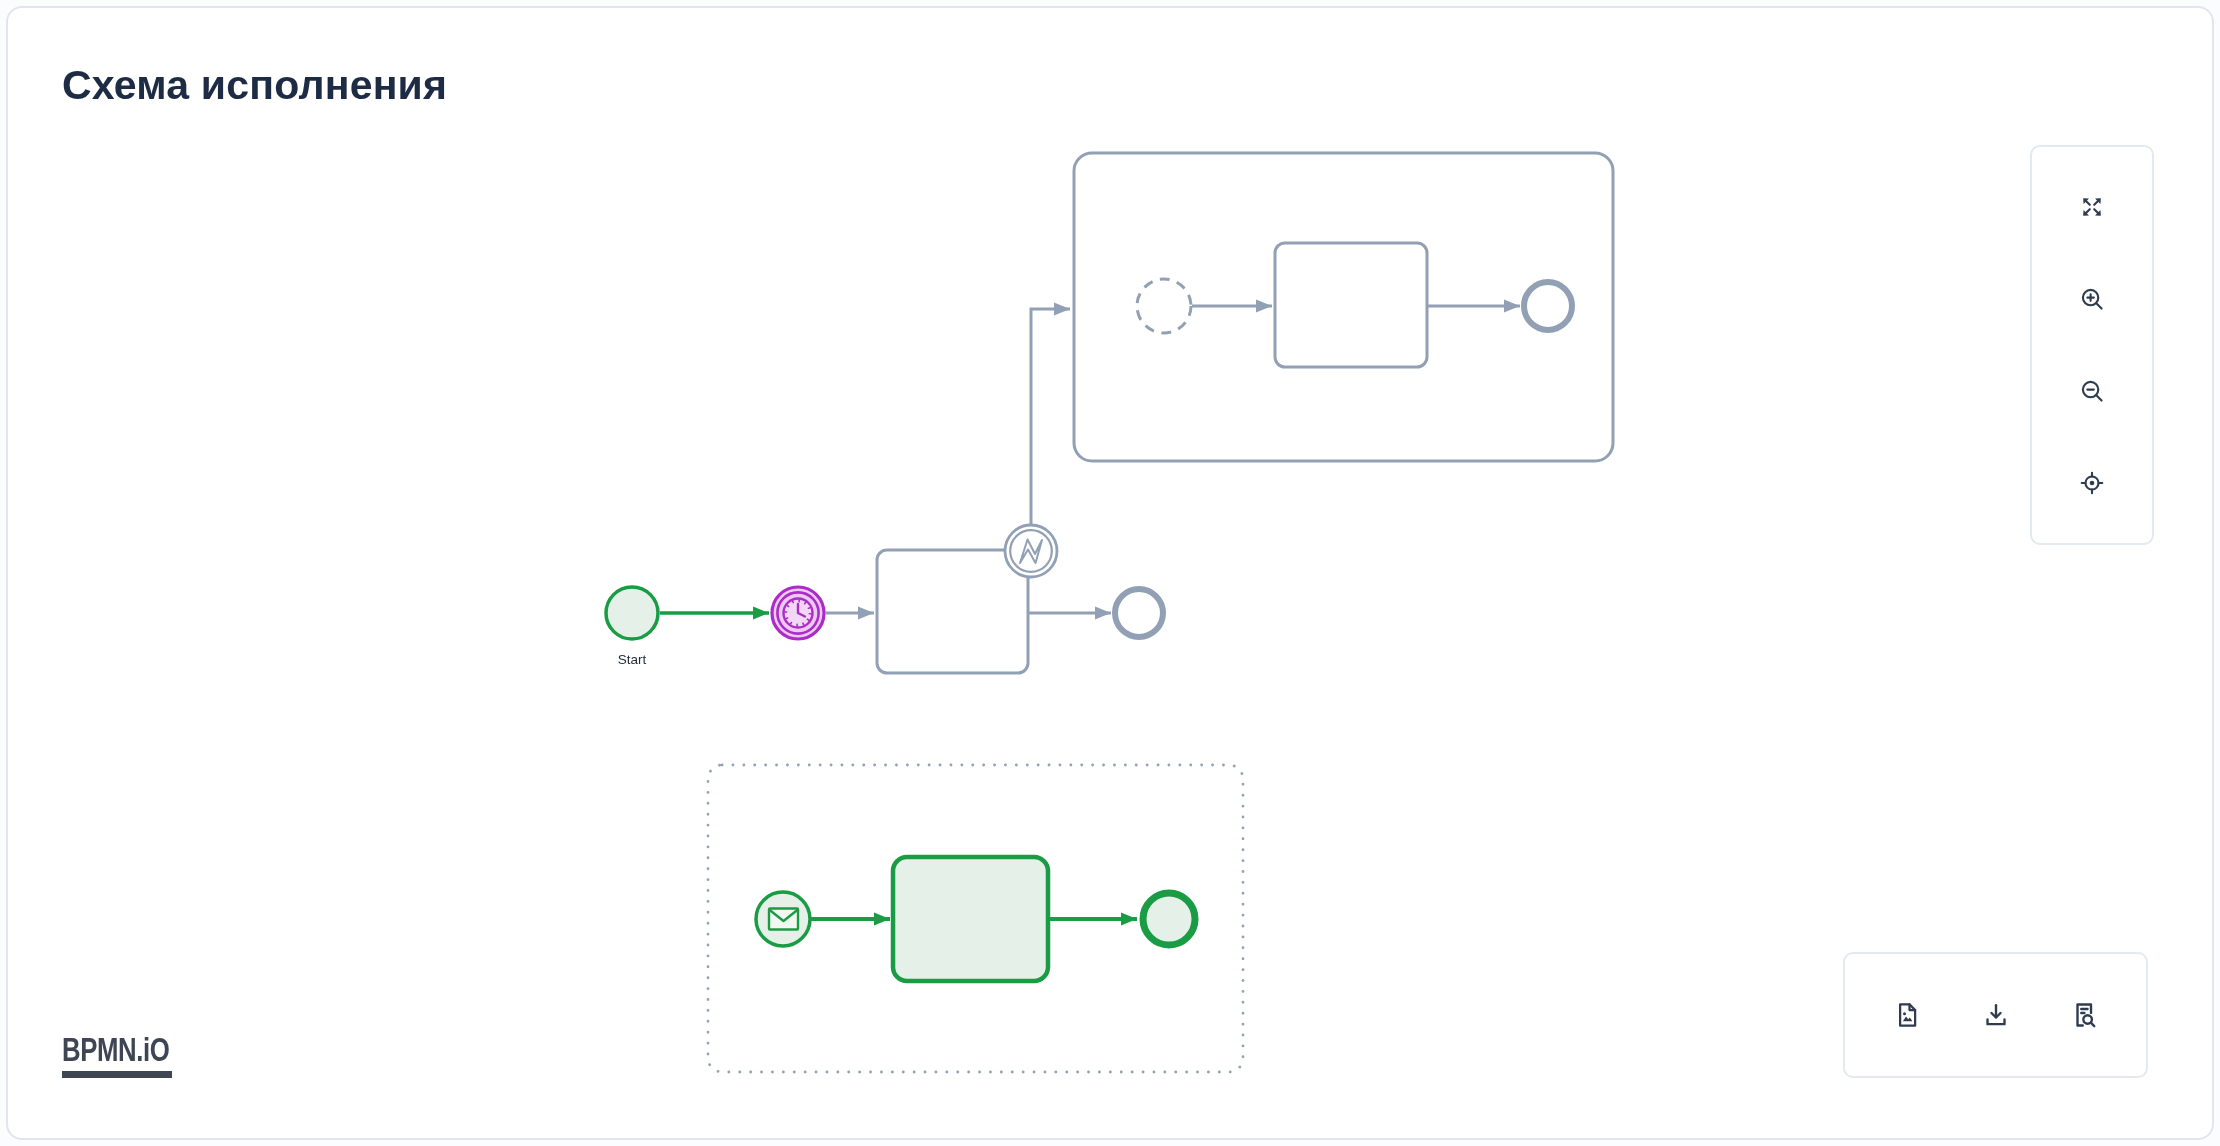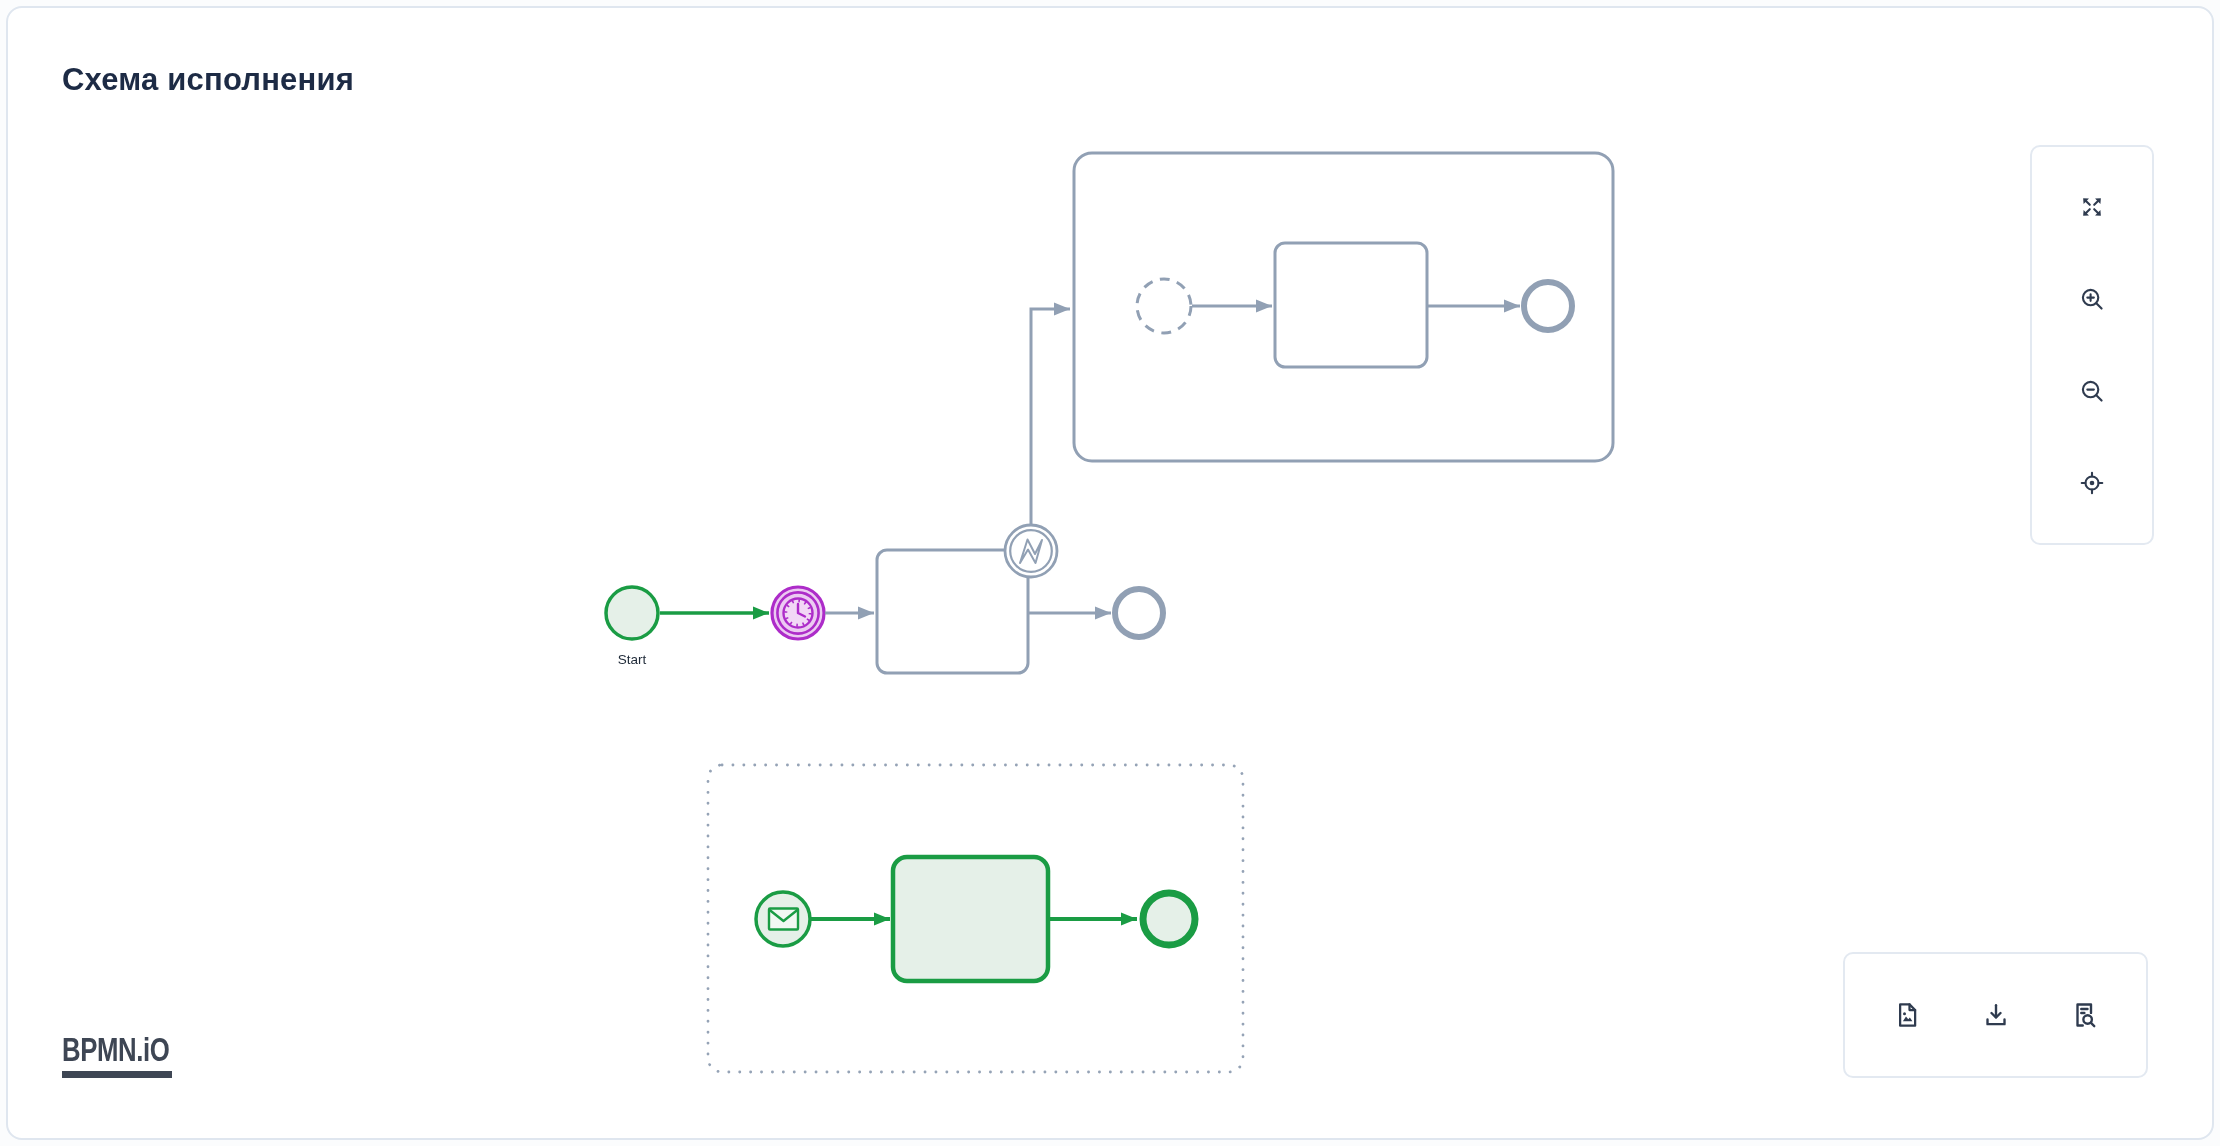--- a/index.html
+++ b/index.html
@@ -15,21 +15,21 @@
     position: absolute;
     left: 6px; top: 6px; right: 6px; bottom: 6px;
     background: #ffffff;
     border: 2px solid #dfe6ef;
     border-radius: 16px;
   }
   .page-title {
     position: absolute;
     left: 62px; top: 62px;
     margin: 0;
-    font-size: 31px;
+    font-size: 41px;
     font-weight: 700;
     letter-spacing: 0.2px;
     color: #1d2b45;
     z-index: 3;
   }
   .canvas {
     position: absolute;
     left: 0; top: 0;
     z-index: 1;
   }

